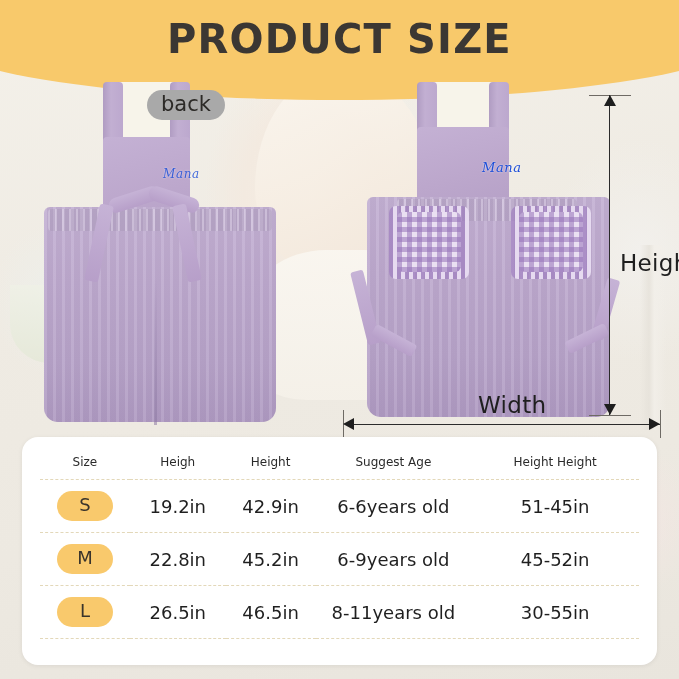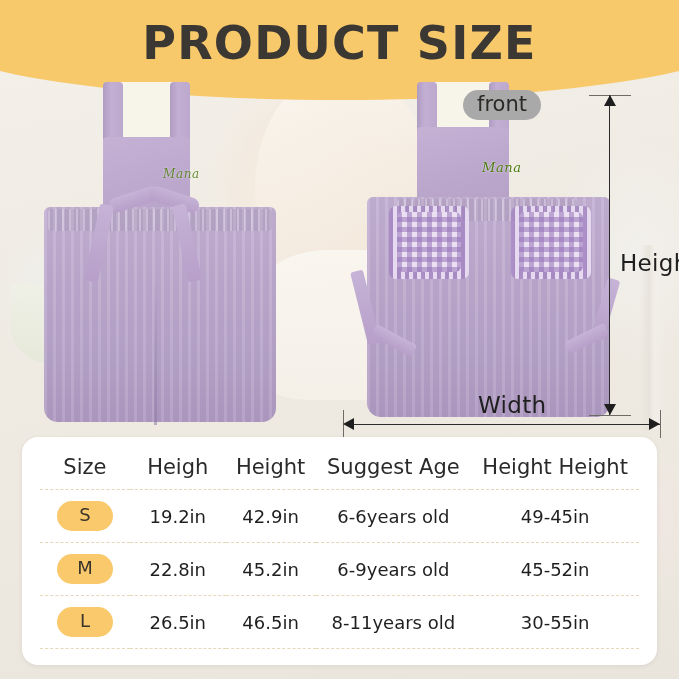--- a/index.html
+++ b/index.html
@@ -73,21 +73,21 @@
     height: 250px;
     background: #F8C96B;
     border-radius: 0 0 50% 50% / 0 0 28% 28%;
     z-index: 2;
   }
   .header-title {
     position: absolute;
     top: 16px; left: 0; right: 0;
     text-align: center;
     z-index: 3;
-    font-size: 46px;
+    font-size: 40px;
     font-weight: bold;
     letter-spacing: 1.2px;
     color: #3B3733;
     font-family: "DejaVu Sans", sans-serif;
   }
 
   
   .apron { position: absolute; z-index: 4; }
 
   .apron-back { left: 30px;  top: 82px; width: 290px; height: 345px; }
@@ -169,21 +169,21 @@
     font-family: "DejaVu Sans", sans-serif;
     line-height: 1.05;
   }
   .pill-back  { left: 147px; top: 90px; }
   .pill-front { left: 463px; top: 90px; }
 
   
   .embroidery {
     position: absolute;
     z-index: 6;
-    color: #4d7c0f;
+    color: #1d4ed8;
     font-family: "DejaVu Serif", serif;
     font-style: italic;
     font-size: 13px;
     letter-spacing: .6px;
     text-shadow: 0 0 2px rgba(255,255,255,.75);
   }
   .embroidery-front { left: 482px; top: 160px; }
   .embroidery-back  { left: 163px; top: 167px; opacity: .82; font-size: 12px; }
 
   
@@ -266,21 +266,21 @@
     padding: 10px 18px 8px 18px;
   }
 
   table.size-table {
     width: 100%;
     border-collapse: collapse;
     font-family: "DejaVu Sans", sans-serif;
   }
   table.size-table th {
     font-weight: normal;
-    font-size: 21px;
+    font-size: 12px;
     color: #2A2A2A;
     padding: 8px 2px 10px;
     text-align: center;
   }
   table.size-table td {
     font-size: 18px;
     color: #1F1F1F;
     text-align: center;
     padding: 11px 2px 11px;
     border-top: 1px dashed #E3D8B9;
@@ -336,20 +336,21 @@
 
     <div style="position:absolute; left:124px; top:195px; width:3px; height:148px;
                 background:linear-gradient(180deg, rgba(150,130,170,.0), rgba(140,120,162,.55));"></div>
 
     <div class="tie" style="left:78px; top:110px; width:52px; height:15px; transform:rotate(-18deg); border-radius:9px;"></div>
     <div class="tie" style="left:118px; top:110px; width:52px; height:15px; transform:rotate(18deg); border-radius:9px;"></div>
     <div class="tie" style="left:62px; top:122px; width:14px; height:78px; transform:rotate(12deg);"></div>
     <div class="tie" style="left:150px; top:122px; width:14px; height:78px; transform:rotate(-12deg);"></div>
   </div>
 
+  <div class="view-pill pill-back">back</div>
   <div class="embroidery embroidery-back">Mana</div>
 
   <div class="apron apron-front">
 
     <div class="neck-tag" style="left:75px; top:0px; width:68px; height:48px;"></div>
 
     <div class="strap" style="left:62px; top:0px; width:20px; height:110px;"></div>
     <div class="strap" style="left:134px; top:0px; width:20px; height:110px;"></div>
 
     <div class="bib" style="left:62px; top:45px; width:92px; height:78px;"></div>
@@ -361,21 +362,20 @@
     <div class="pocket" style="left:42px; top:130px; width:64px; height:60px;"></div>
     <div class="pocket-ruffle" style="left:156px; top:124px; width:80px; height:73px;"></div>
     <div class="pocket" style="left:164px; top:130px; width:64px; height:60px;"></div>
 
     <div class="tie" style="left:4px; top:188px; width:13px; height:75px; transform:rotate(-14deg);"></div>
     <div class="tie" style="left:16px; top:252px; width:46px; height:13px; transform:rotate(28deg);"></div>
     <div class="tie" style="left:244px; top:196px; width:13px; height:62px; transform:rotate(16deg);"></div>
     <div class="tie" style="left:210px; top:250px; width:44px; height:13px; transform:rotate(-26deg);"></div>
   </div>
 
-  <div class="view-pill pill-front">front</div>
   <div class="embroidery embroidery-front">Mana</div>
 
   <div class="dim dim-v-cap-top"></div>
   <div class="dim dim-v-cap-bot"></div>
   <div class="dim dim-v-line"></div>
   <div class="dim arrow-up"></div>
   <div class="dim arrow-down"></div>
   <div class="dim-label label-height">Heigh</div>
 
   <div class="dim dim-h-cap-l"></div>
@@ -404,21 +404,21 @@
         </tr>
       </thead>
       <tbody>
         <tr>
           <td>
             <span class="size-badge">S</span>
           </td>
           <td>19.2in</td>
           <td>42.9in</td>
           <td>6-6years old</td>
-          <td>49-45in</td>
+          <td>51-45in</td>
         </tr>
         <tr>
           <td>
             <span class="size-badge">M</span>
           </td>
           <td>22.8in</td>
           <td>45.2in</td>
           <td>6-9years old</td>
           <td>45-52in</td>
         </tr>

